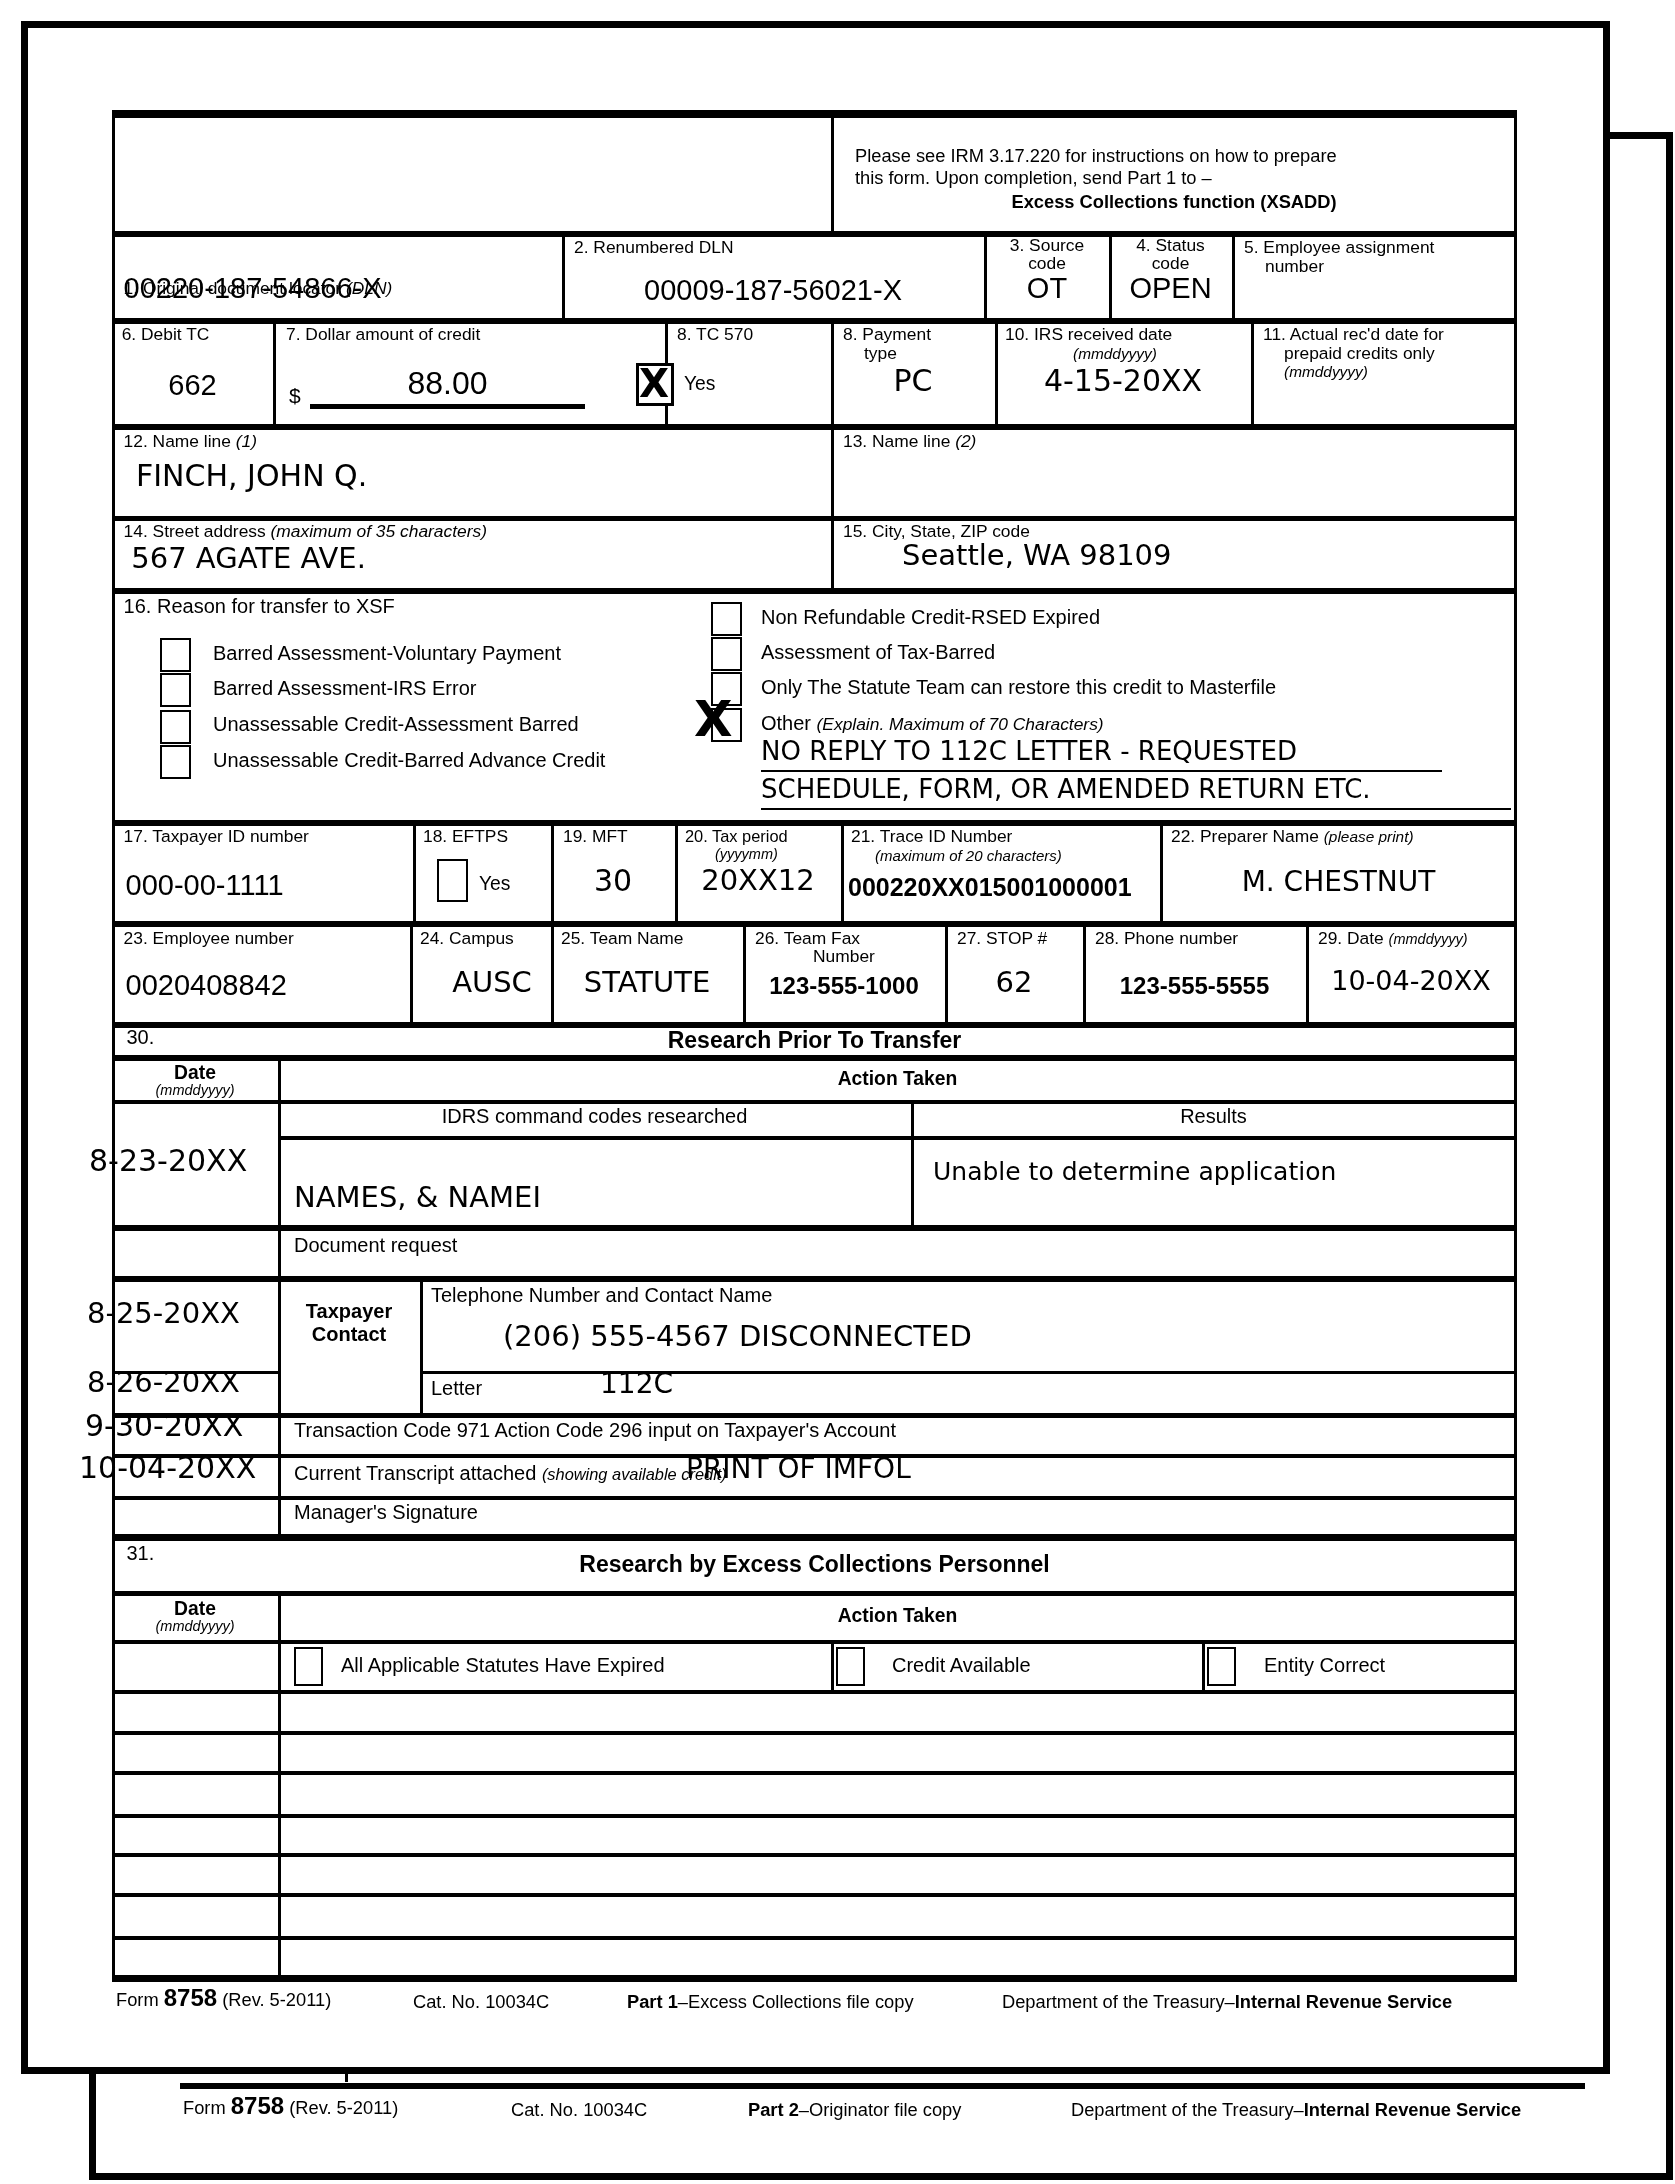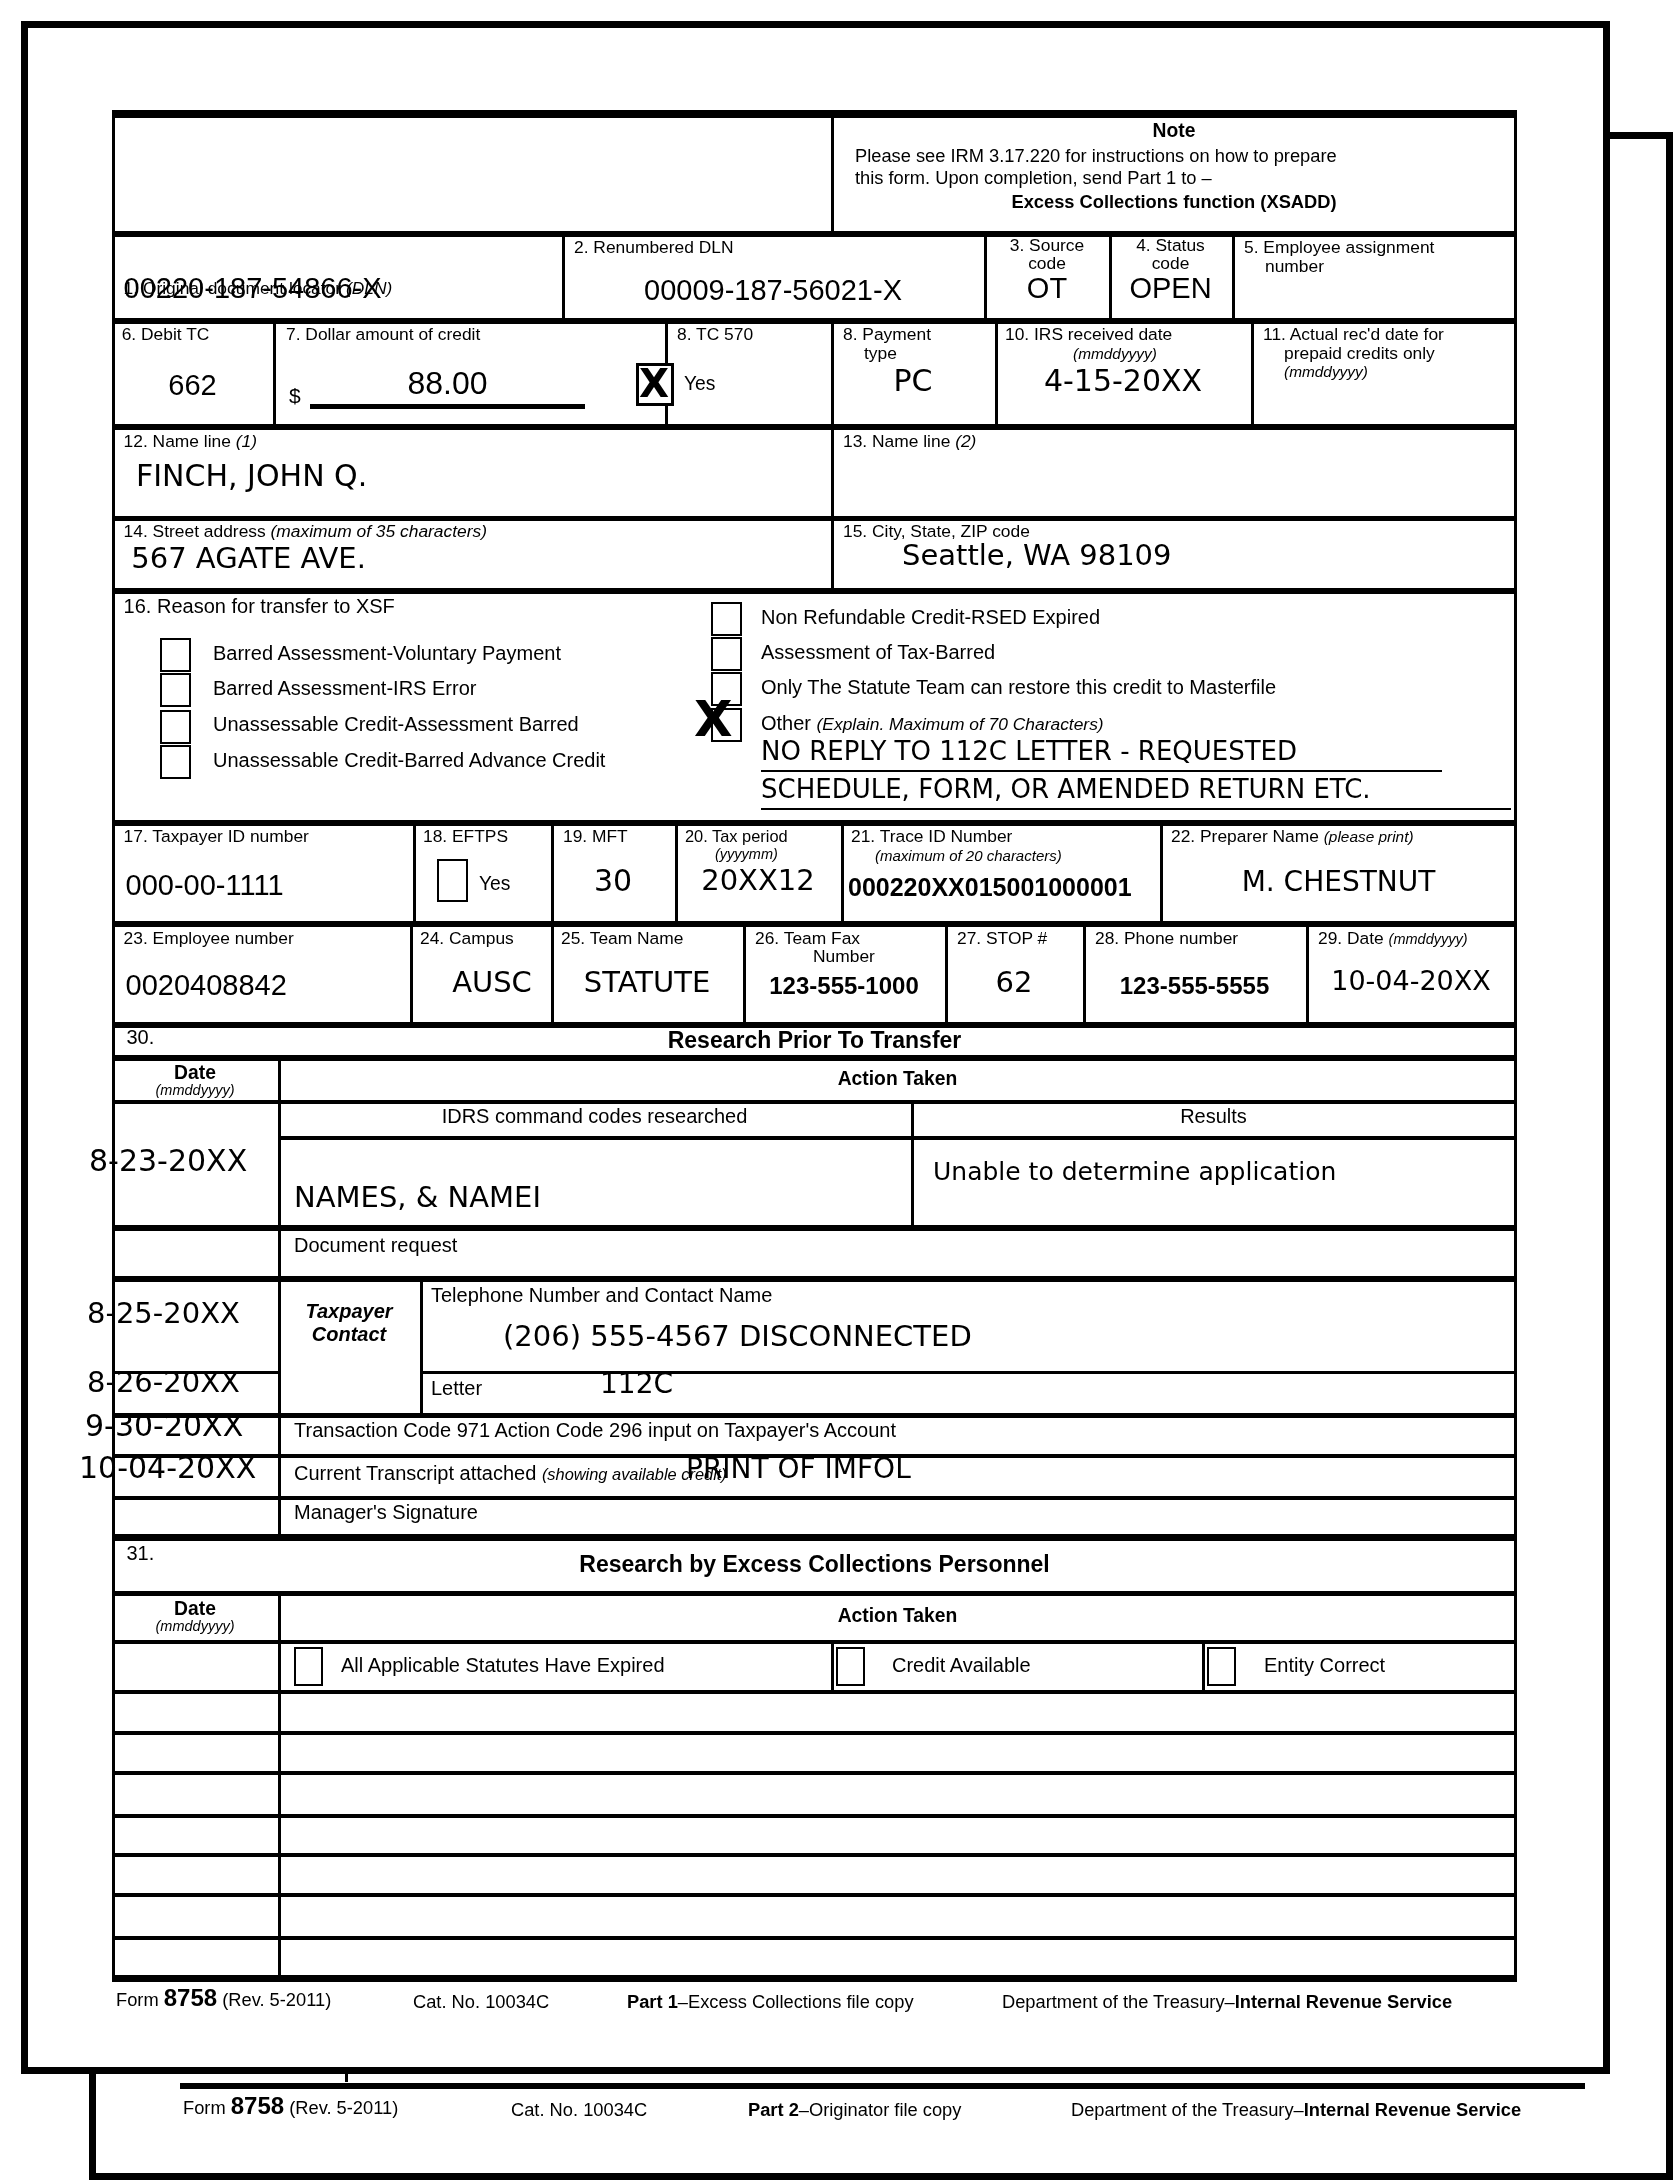--- a/index.html
+++ b/index.html
@@ -104,21 +104,20 @@
       <div class="vl" style="left:833px;top:811px;width:2.9px;height:101px;"></div>
       <div class="vl" style="left:971px;top:811px;width:2.9px;height:101px;"></div>
       <div class="vl" style="left:1194px;top:811px;width:2.9px;height:101px;"></div>
       <div class="vl" style="left:166px;top:945px;width:2.9px;height:486px;"></div>
       <div class="vl" style="left:799px;top:990px;width:2.9px;height:131px;"></div>
       <div class="vl" style="left:308px;top:1166px;width:2.9px;height:142px;"></div>
       <div class="vl" style="left:166px;top:1481px;width:2.9px;height:391px;"></div>
       <div class="vl" style="left:719px;top:1530px;width:2.9px;height:53px;"></div>
       <div class="vl" style="left:1090px;top:1530px;width:2.9px;height:53px;"></div>
 
-      <div class="a b ctr" style="left:722px;top:9.7px;width:680px;font-size:19.3px;">Note</div>
       <div class="a" style="left:743px;top:35px;font-size:18.3px;white-space:nowrap;">Please see IRM 3.17.220 for instructions on how to prepare</div>
       <div class="a" style="left:743px;top:57px;font-size:18.3px;white-space:nowrap;">this form. Upon completion, send Part 1 to –</div>
       <div class="a b ctr" style="left:722px;top:81px;width:680px;font-size:18.3px;">Excess Collections function (XSADD)</div>
 
       <div class="a lb" style="left:11.6px;top:128px;margin-top:41px;"><span>1. Original document locator </span><span class="it">(DLN)</span></div>
       <div class="a tv" style="left:11.6px;top:162px;">00220-187-54866-X</div>
       <div class="a lb" style="left:462px;top:128px;">2. Renumbered DLN</div>
       <div class="a tv ctr" style="left:450px;top:164px;width:422px;">00009-187-56021-X</div>
       <div class="a lb ctr" style="left:872px;top:126px;width:126px;">3. Source</div>
       <div class="a lb ctr" style="left:872px;top:144px;width:126px;">code</div>
@@ -216,21 +215,21 @@
       <div class="a b ctr" style="left:0;top:952px;width:166px;font-size:19.3px;">Date</div>
       <div class="a it ctr" style="left:0;top:972px;width:166px;font-size:14.5px;">(mmddyyyy)</div>
       <div class="a b ctr" style="left:166px;top:958px;width:1239px;font-size:19.3px;">Action Taken</div>
       <div class="a t21 ctr" style="left:166px;top:995px;width:633px;">IDRS command codes researched</div>
       <div class="a t21 ctr" style="left:799px;top:995px;width:605px;">Results</div>
       <div class="a hw" style="left:-23px;top:1033px;font-size:30px;">8-23-20XX</div>
       <div class="a hw" style="left:182px;top:1070px;">NAMES, &amp; NAMEI</div>
       <div class="a hw" style="left:821px;top:1047px;font-size:25px;">Unable to determine application</div>
       <div class="a t21" style="left:182px;top:1124px;">Document request</div>
       <div class="a hw" style="left:-25px;top:1186px;">8-25-20XX</div>
-      <div class="a b ctr" style="left:166px;top:1190px;width:142px;font-size:20px;line-height:23px;font-style:italic;">
+      <div class="a b ctr" style="left:166px;top:1190px;width:142px;font-size:20px;line-height:23px;">
           <div>Taxpayer</div>
           <div>Contact</div>
         </div>
       <div class="a t21" style="left:319px;top:1174px;">Telephone Number and Contact Name</div>
       <div class="a hw" style="left:391px;top:1209px;">(206) 555-4567 DISCONNECTED</div>
       <div class="a hw" style="left:-25px;top:1255px;">8-26-20XX</div>
       <div class="a t21" style="left:319px;top:1267px;">Letter</div>
       <div class="a hw" style="left:488px;top:1257px;font-size:28px;">112C</div>
       <div class="a hw" style="left:-27px;top:1298px;font-size:30px;">9-30-20XX</div>
       <div class="a t21" style="left:182px;top:1309px;">Transaction Code 971 Action Code 296 input on Taxpayer's Account</div>

